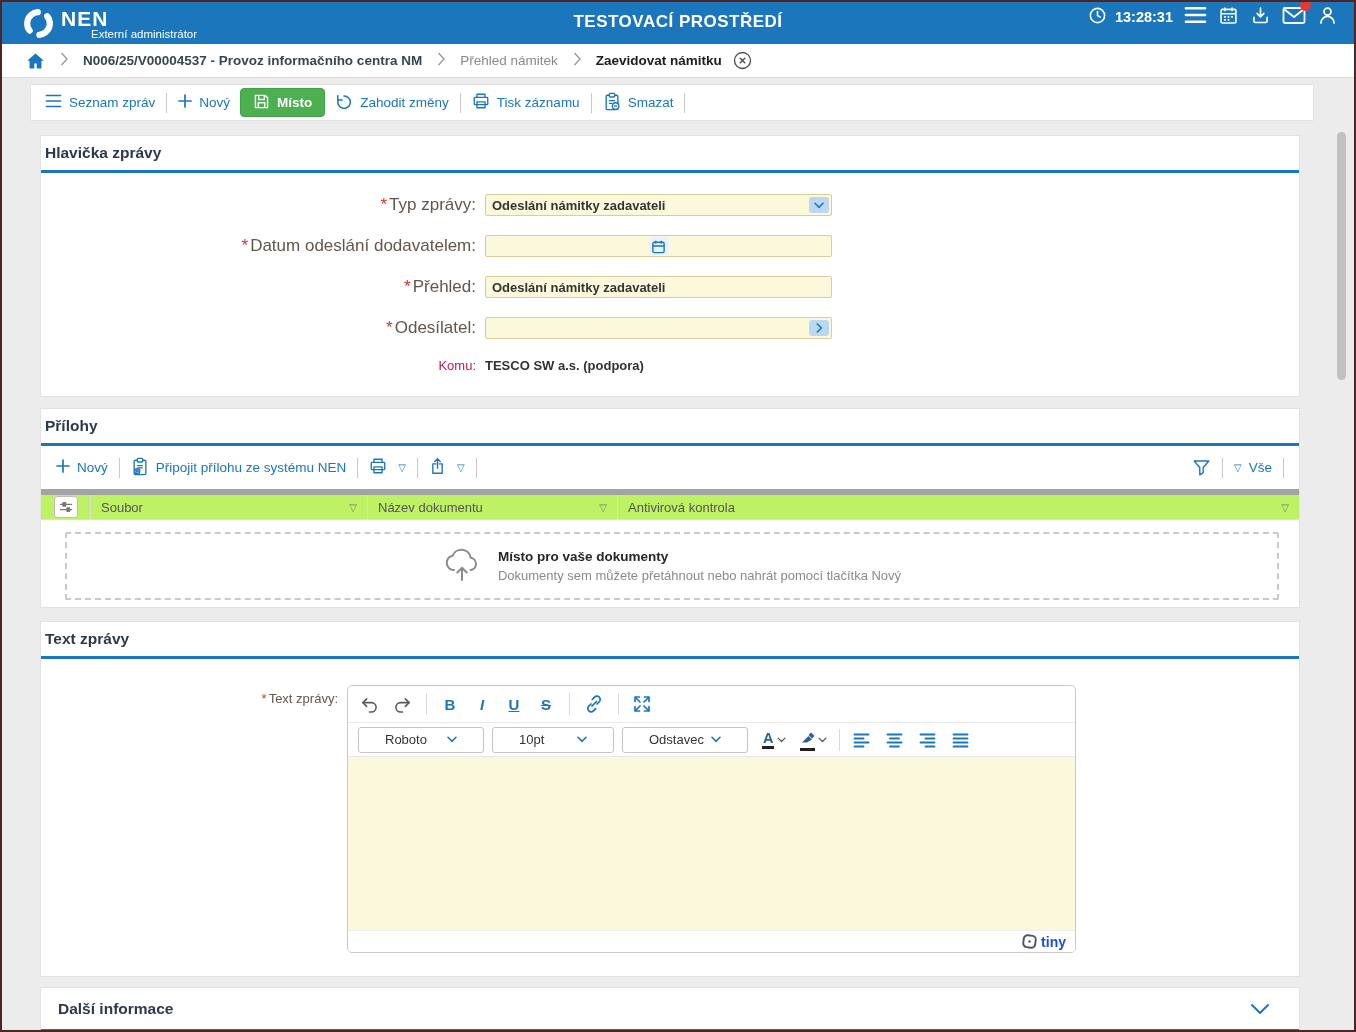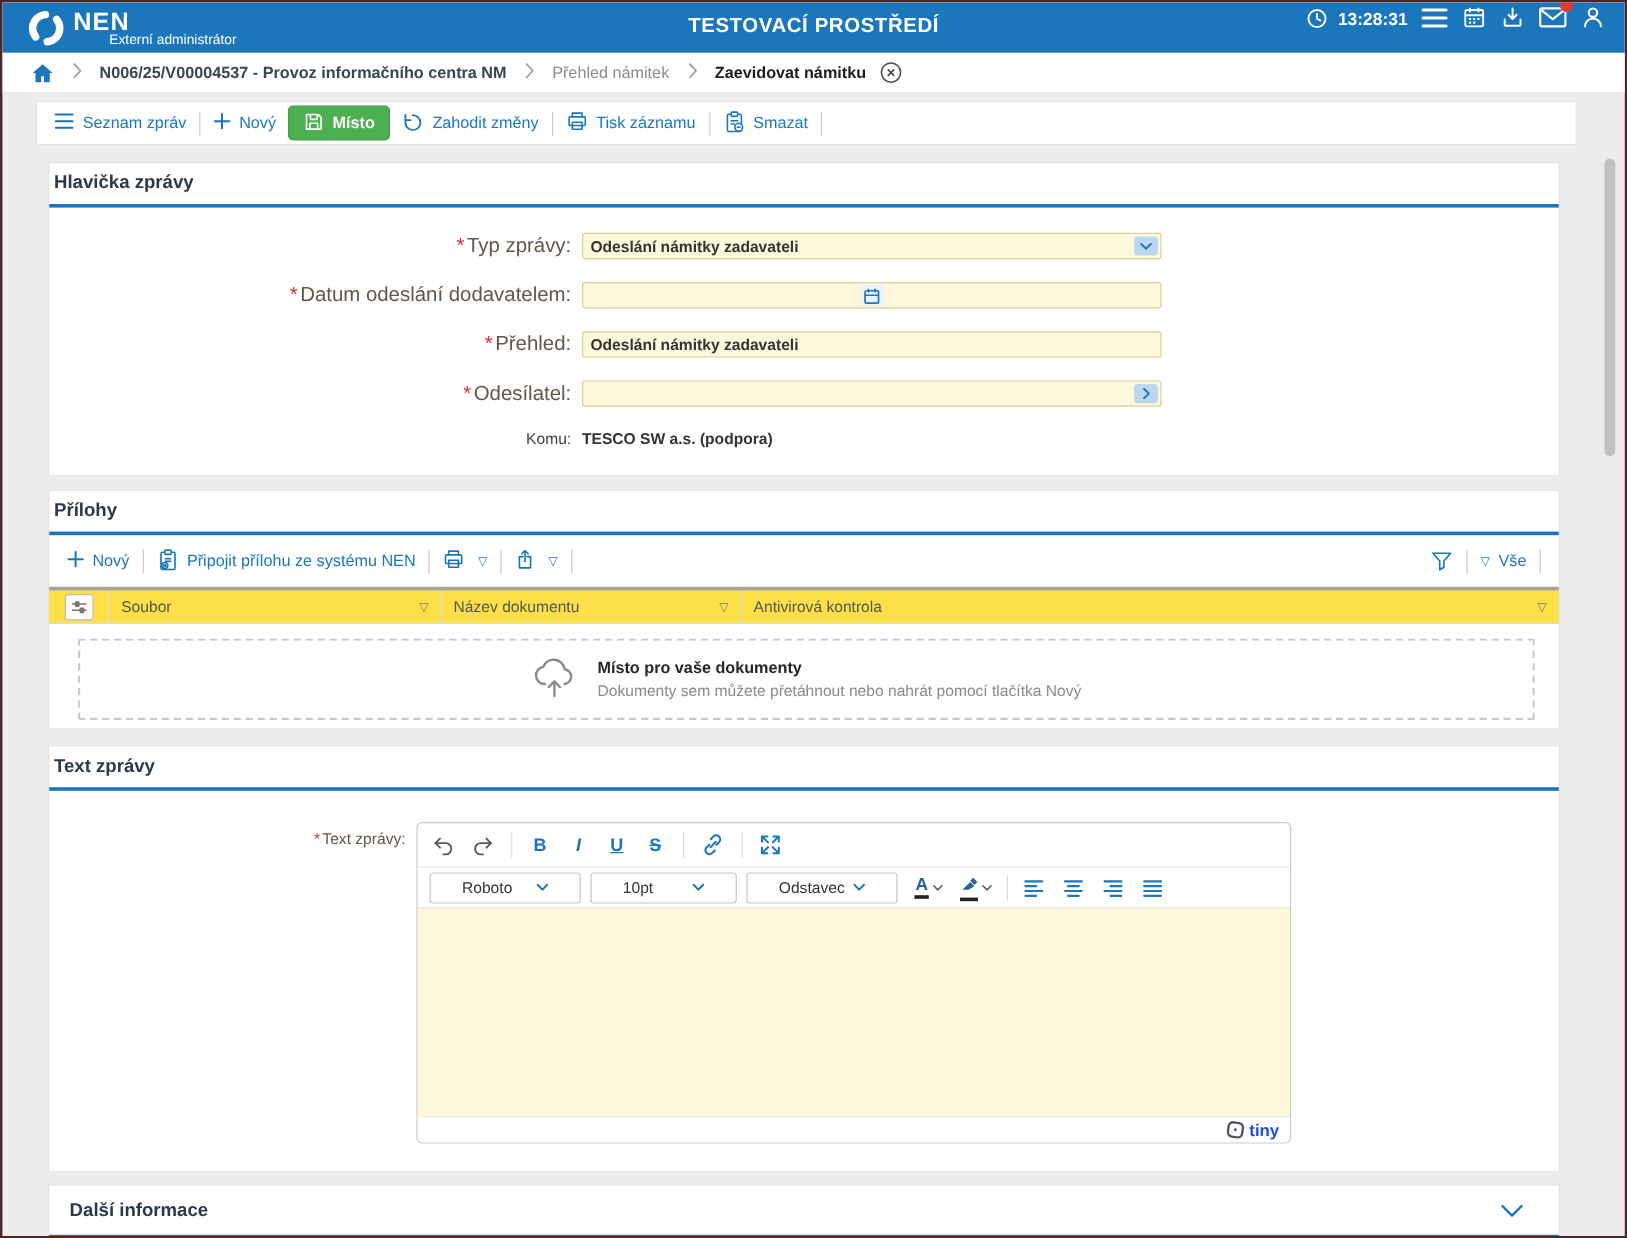--- a/index.html
+++ b/index.html
@@ -49,40 +49,40 @@
   .card { position:absolute; left:38px; width:1260px; background:#fff; border:1px solid #E2E2E2; }
   .card-title-row { height:37px; display:flex; align-items:center; padding:0 4px;
                     border-bottom:3px solid #1B76BC; }
   .card-title { font-size:15.5px; font-weight:bold; color:#2C3A47; }
 
   
   .form-row { display:flex; align-items:center; margin-top:19px; }
   .form-row.first { margin-top:21px; }
   .form-label { width:444px; text-align:right; font-size:17px; color:#63564a; padding-right:9px; }
   .req { color:#D32F2F; margin-right:2px; }
-  .field { position:relative; width:483px; height:22px; background:#FCF8DC;
+  .field { position:relative; width:347px; height:22px; background:#FCF8DC;
            border:1px solid #D9CE9B; border-radius:2px; display:flex; align-items:center;
            padding:0 6px; font-size:13px; font-weight:bold; color:#333; }
   .field input { position:absolute; inset:0; width:100%; height:100%; background:transparent;
                  border:none; outline:none; font:inherit; color:inherit; padding:0 6px; }
   .mini-btn { position:absolute; right:2px; top:2px; width:20px; height:16px;
               background:#BBD8F0; border-radius:3px; display:flex; align-items:center;
               justify-content:center; cursor:pointer; }
   .cal-btn { position:absolute; left:50%; top:1px; margin-left:-10px; width:20px; height:18px;
              display:flex; align-items:center; justify-content:center; cursor:pointer;
              background:#EAF3FB; border-radius:3px; }
   .plain-value { font-size:13px; font-weight:bold; color:#333; }
-  .plain-label { width:444px; text-align:right; font-size:13px; color:#404040; padding-right:9px; }
+  .plain-label { width:444px; text-align:right; font-size:13px; color:#be185d; padding-right:9px; }
 
   
   .att-toolbar { height:43px; display:flex; align-items:center; padding:0 15px; }
   .att-right { margin-left:auto; display:flex; align-items:center; }
   .tri { font-size:10px; color:#1B76BC; margin-left:4px; }
   .tri-gray { font-size:10px; color:#777; }
-  .att-head { display:flex; height:31px; background:#fde047; border-top:3px solid #a3a3a3;
+  .att-head { display:flex; height:31px; background:#bef264; border-top:6px solid #a3a3a3;
               border-bottom:1px solid #DDD; align-items:stretch; font-size:13px; color:#555; }
   .ah-cell { display:flex; align-items:center; justify-content:space-between; padding:0 10px;
              border-right:1px solid #DDD; cursor:pointer; }
   .ah-icon-cell { width:50px; display:flex; align-items:center; justify-content:center;
                   border-right:1px solid #DDD; }
   .icon-box { width:24px; height:22px; border:1px solid #BDBDBD; border-radius:3px;
               display:flex; align-items:center; justify-content:center; background:#fff; cursor:pointer; }
   .dropzone { margin:12px 20px 0 24px; height:68px; border:2px dashed #C9C9C9; border-radius:2px;
               display:flex; align-items:center; justify-content:center; gap:15px; cursor:pointer; }
   .dz-title { font-size:13.5px; font-weight:bold; color:#262626; margin-bottom:4px; }

